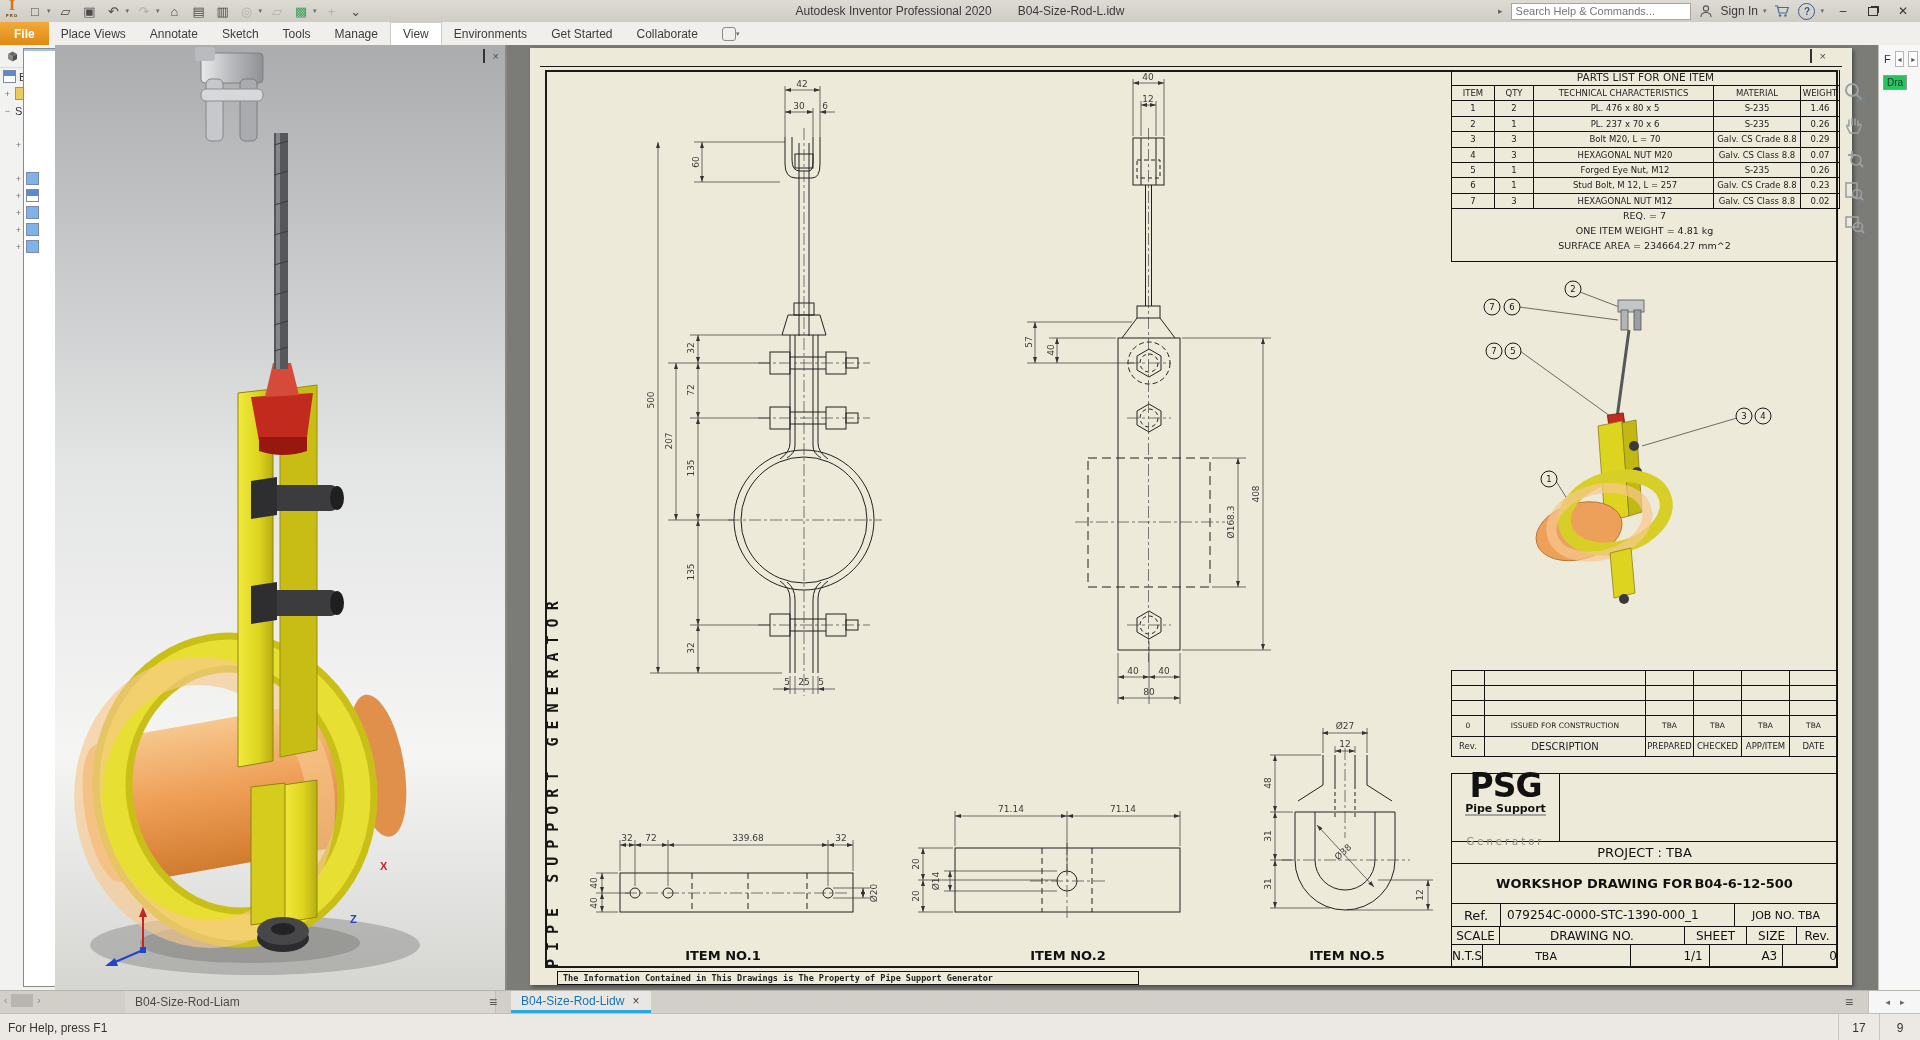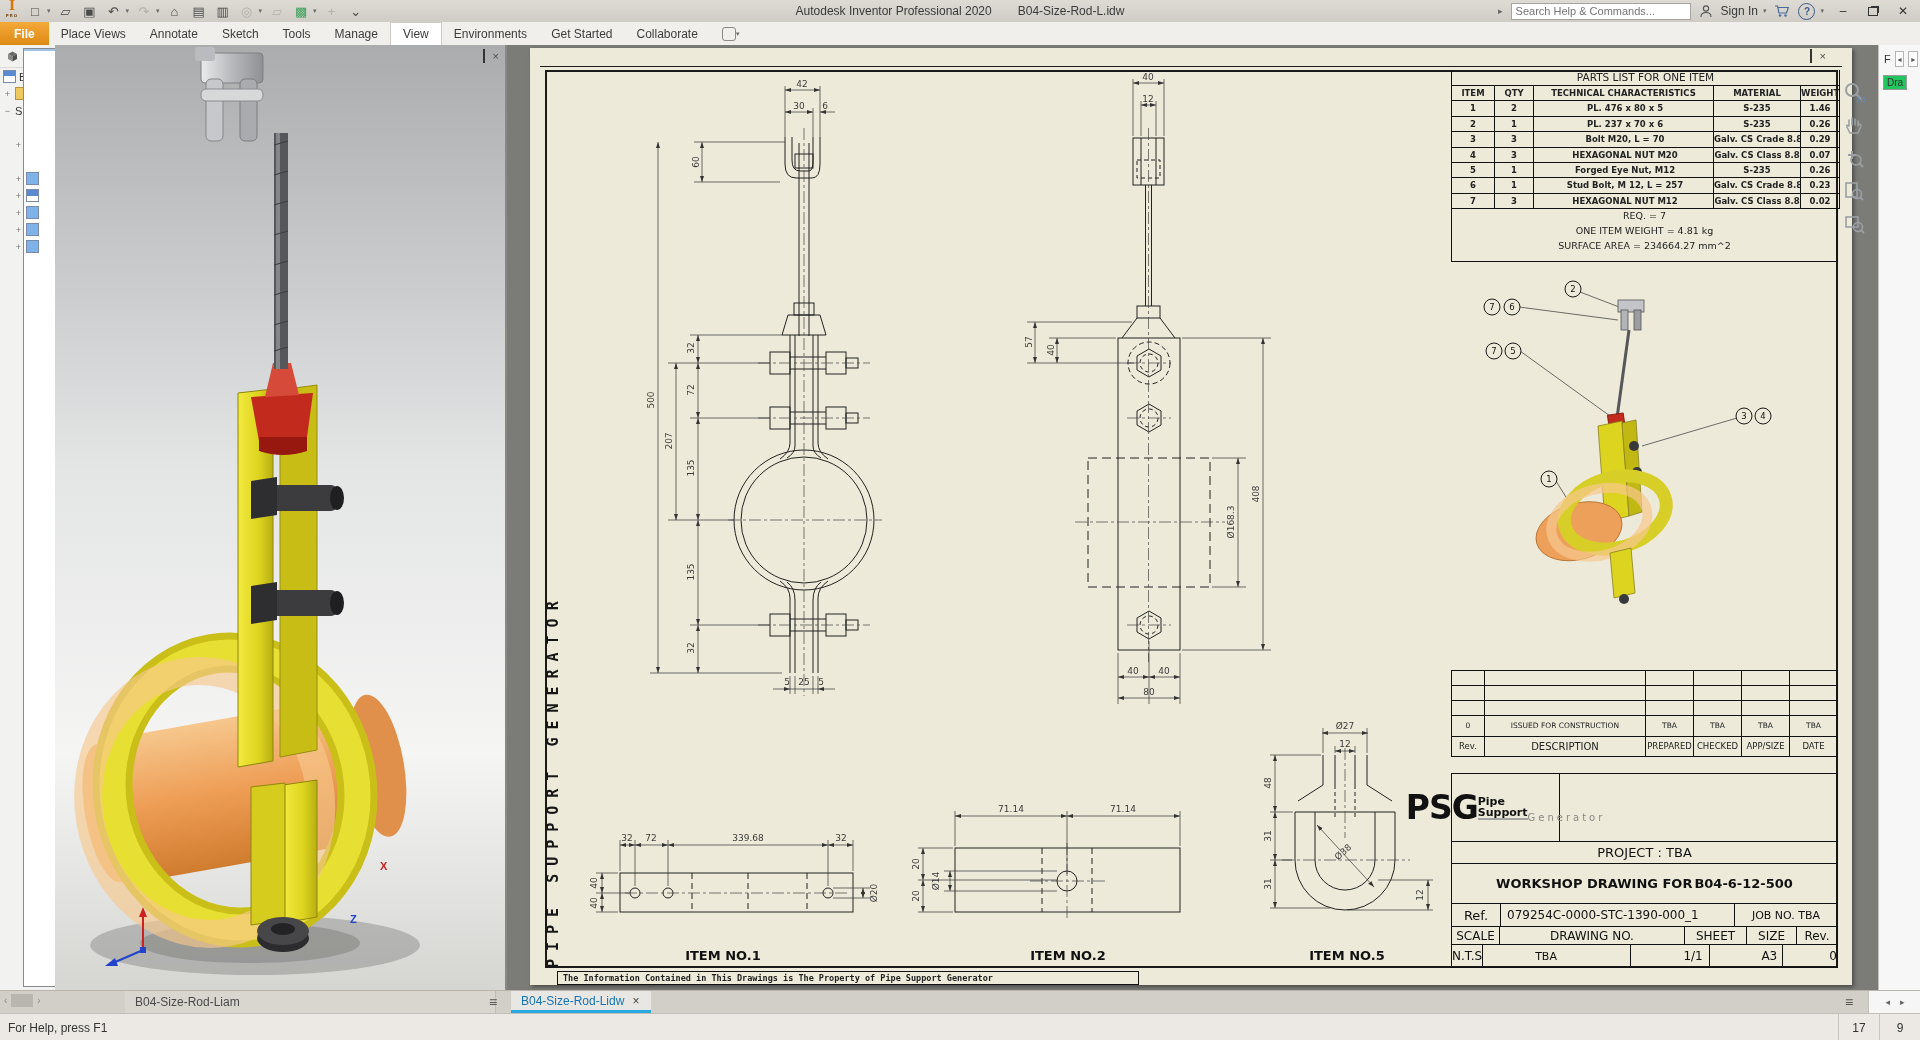--- a/index.html
+++ b/index.html
@@ -64,21 +64,21 @@
     font-weight:bold;font-size:13px;color:#111;}
   .balloon{position:absolute;width:15px;height:15px;border:1px solid #1a1a1a;border-radius:50%;
     font-size:8.5px;line-height:15px;text-align:center;transform:translate(-50%,-50%);
     font-family:"DejaVu Sans",sans-serif;color:#111;background:#edead9;z-index:5;}
   
   .plist{position:absolute;left:921px;top:22px;width:387px;border:1.5px solid #111;
     border-top:none;font-family:"DejaVu Sans",sans-serif;color:#222;}
   .plt{height:15px;line-height:15px;text-align:center;font-size:10.5px;border-bottom:1px solid #111;}
   .prow{display:flex;height:14.4px;line-height:14.4px;font-size:8.5px;border-bottom:1px solid #111;}
   .prow:last-child{border-bottom:none;}
-  .prow>div{border-right:1px solid #111;text-align:center;overflow:hidden;white-space:nowrap;font-weight:bold;}
+  .prow>div{border-right:1px solid #111;text-align:center;overflow:hidden;white-space:nowrap;}
   .prow>div:last-child{border-right:none;}
   .c0{width:42px;} .c1{width:38px;} .c2{width:180px;text-align:left;padding-left:3px;box-sizing:border-box;}
   .c3{width:86px;} .c4{flex:1;}
   .prow.phead{font-size:8.5px;}
   .prow.phead .c2{text-align:center;padding-left:0;}
   .summary{position:absolute;left:921px;top:152px;width:387px;height:62px;border:1.5px solid #111;
     border-top:none;box-sizing:border-box;font-family:"DejaVu Sans",sans-serif;font-size:9.5px;color:#222;
     display:flex;flex-direction:column;align-items:center;justify-content:center;gap:4px;}
   
   .revtbl{position:absolute;left:921px;top:622px;width:387px;font-family:"DejaVu Sans",sans-serif;color:#222;}
@@ -86,21 +86,21 @@
   .rrow.tall{height:20px;line-height:20px;}
   .rrow:last-child{border-bottom:1px solid #111;}
   .rrow>div{border-right:1px solid #111;text-align:center;overflow:hidden;}
   .rrow>div:last-child{border-right:none;}
   .r0{width:32px;} .r1{width:160px;} .r2{width:47px;} .r3{width:47px;} .r4{width:47px;} .r5{flex:1;}
   .rrow.rhead{font-size:8.5px;height:19px;line-height:19px;}
   .tblock{position:absolute;left:921px;top:725px;width:387px;font-family:"DejaVu Sans",sans-serif;color:#111;}
   .tbrow{border:1.5px solid #111;border-bottom:none;box-sizing:border-box;}
   .tblock .last{border-bottom:1.5px solid #111;}
   .logorow{height:68px;display:flex;}
-  .logocell{width:107px;border-right:1.5px solid #111;display:flex;flex-direction:row;
+  .logocell{width:107px;border-right:1.5px solid #111;display:flex;flex-direction:column;
     align-items:center;justify-content:center;line-height:1;}
   .psg{font-size:33px;font-weight:bold;letter-spacing:-1px;font-family:"DejaVu Sans",sans-serif;}
   .psg2{font-size:11px;font-weight:bold;border-bottom:2px solid #a3a3a3;margin-top:1px;}
   .psgbar{width:70px;height:3px;background:linear-gradient(90deg,#f09a1a 55%,#111 55%);margin-top:1px;}
   .psg3{font-size:10px;letter-spacing:3px;color:#8a8a84;margin-top:20px;}
   .projrow{height:22px;display:flex;align-items:center;justify-content:center;font-size:13px;}
   .wsrow{height:40px;display:flex;align-items:center;justify-content:center;
     font-weight:bold;font-size:13px;gap:2px;}
   .refrow{height:23px;display:flex;font-size:12px;}
   .refrow>div{display:flex;align-items:center;border-right:1px solid #111;}
@@ -776,21 +776,21 @@
         <div class="r2">TBA</div>
         <div class="r3">TBA</div>
         <div class="r4">TBA</div>
         <div class="r5">TBA</div>
       </div>
       <div class="rrow rhead">
         <div class="r0">Rev.</div>
         <div class="r1" style="font-size:10px;">DESCRIPTION</div>
         <div class="r2">PREPARED</div>
         <div class="r3">CHECKED</div>
-        <div class="r4">APP/SIZE</div>
+        <div class="r4">APP/ITEM</div>
         <div class="r5">DATE</div>
       </div>
     </div>
 
     <div class="tblock">
       <div class="tbrow logorow">
         <div class="logocell">
           <span class="psg">PSG</span>
           <span class="psg2">Pipe Support</span>
           <span class="psgbar"></span>

